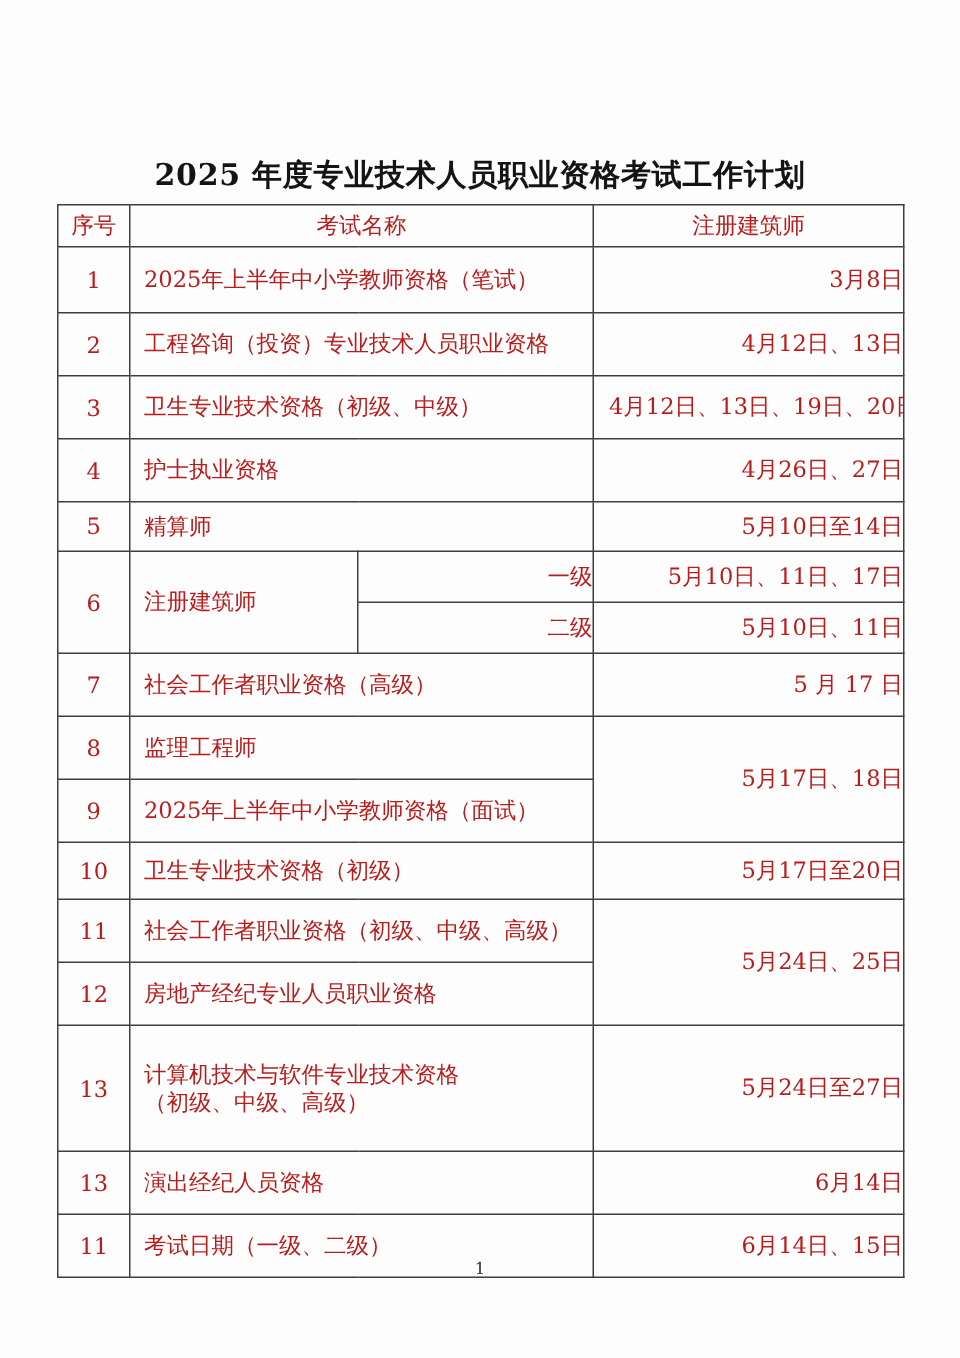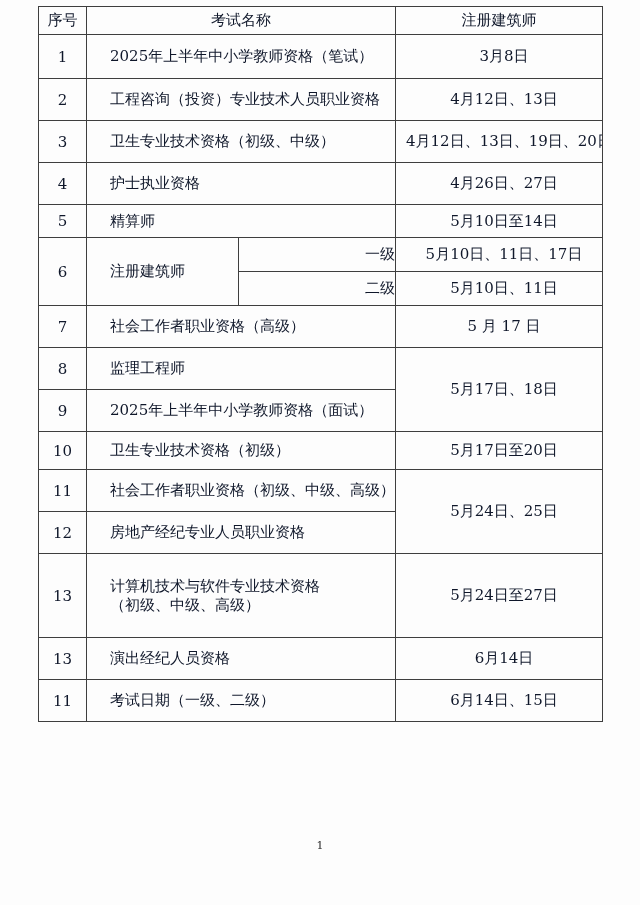--- a/index.html
+++ b/index.html
@@ -27,30 +27,30 @@
   table.exam-table {
     border-collapse: collapse;
     table-layout: fixed;
     width: 564px;
     margin: 6px 0 0 38px;
   }
   table.exam-table td, table.exam-table th {
     border: 1.6px solid #3e3e3e;
     font-size: 15px;
     font-weight: normal;
-    color: #0f172a;
+    color: #b91c1c;
     vertical-align: middle;
     overflow: hidden;
     white-space: nowrap;
   }
   th.hdr { height: 28px; text-align: center; font-size: 15px; }
   td.no-cell { text-align: center; }
-  td.name-cell { padding-left: 23px; text-align: left; }
+  td.name-cell { padding-left: 9px; text-align: left; }
   td.level-cell { padding-left: 9px; text-align: right; }
-  td.date-cell { padding-left: 10px; text-align: center; }
+  td.date-cell { padding-left: 10px; text-align: right; }
   tr.h-std   { height: 42px; }
   tr.h-r1    { height: 44px; }
   tr.h-sm    { height: 33px; }
   tr.h-sub   { height: 34px; }
   tr.h-r10   { height: 38px; }
   tr.h-tall  { height: 84px; }
   td.name-two-line { white-space: normal; }
   td.name-two-line .line { line-height: 1.25; }
   td.name-two-line .line + .line { margin-top: 0; }
   .page-footer {
@@ -61,20 +61,21 @@
     text-align: center;
     font-size: 11px;
     color: #2a2a2a;
   }
 </style>
 </head>
 <body>
 
 <div class="page">
 
+  <div class="doc-title">2025 年度专业技术人员职业资格考试工作计划</div>
 
   <table class="exam-table">
     <colgroup>
       <col style="width:48px">
       <col style="width:152px">
       <col style="width:157px">
       <col style="width:207px">
     </colgroup>
 
     <tbody>

